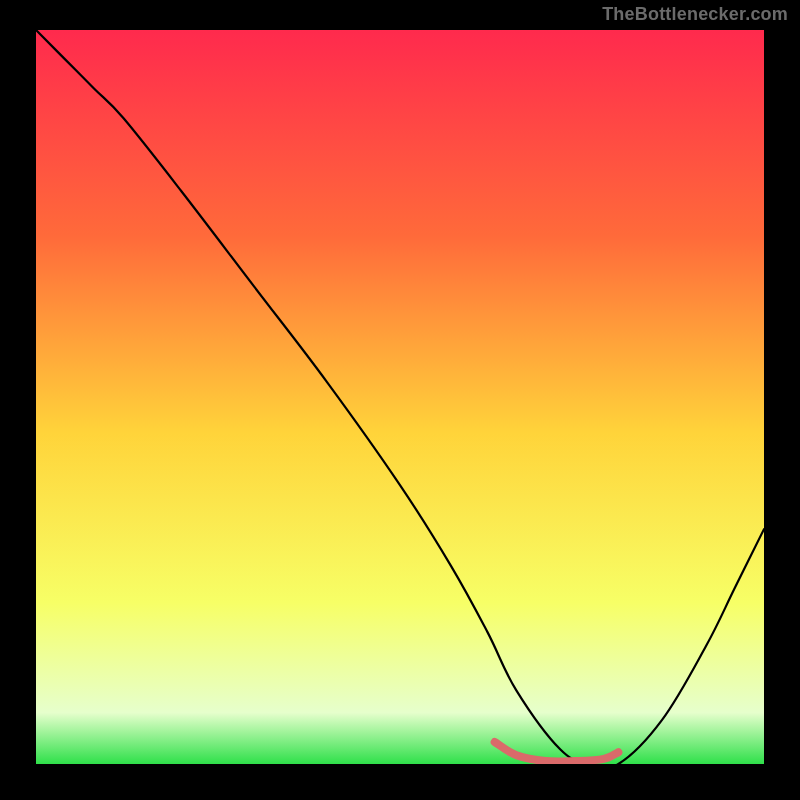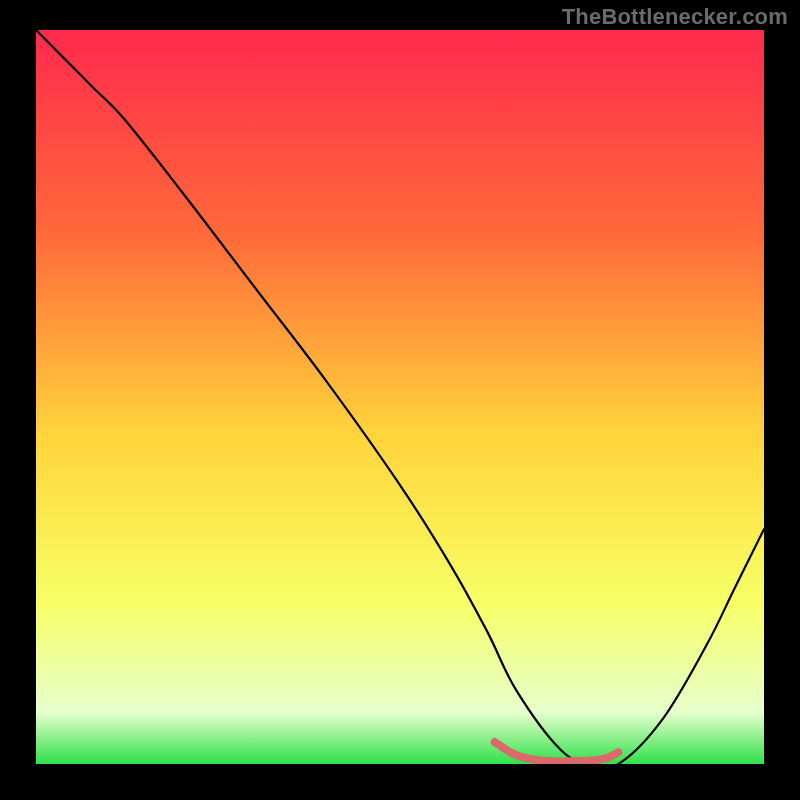--- a/index.html
+++ b/index.html
@@ -15,21 +15,21 @@
     position: relative;
     width: 800px;
     height: 800px;
     background: #000;
   }
   .attribution {
     position: absolute;
     top: 4px;
     right: 12px;
     color: #6b6b6b;
-    font-size: 22px;
+    font-size: 18px;
     font-weight: 600;
     letter-spacing: 0.2px;
   }
   .plot {
     position: absolute;
     left: 36px;
     top: 30px;
     width: 728px;
     height: 734px;
   }

